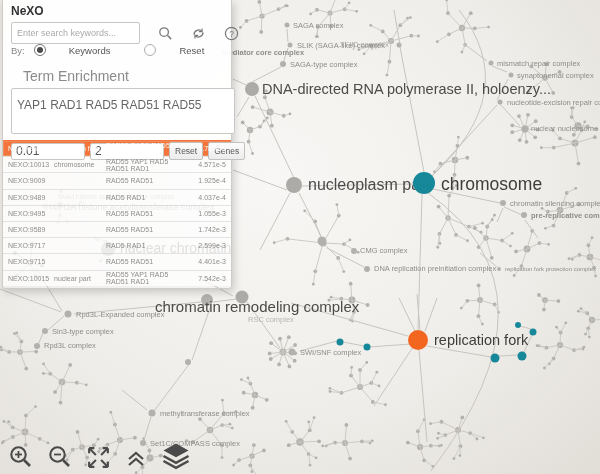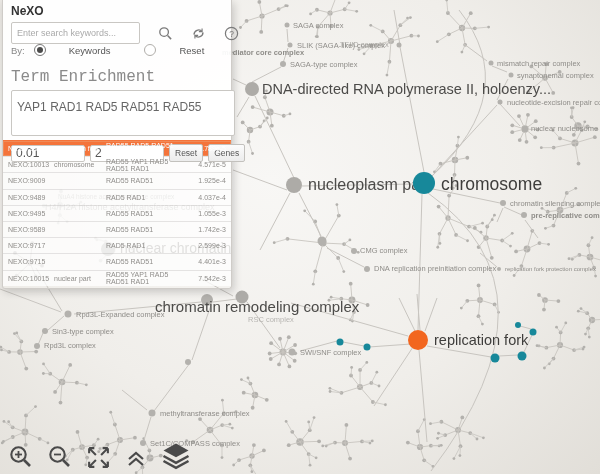--- a/index.html
+++ b/index.html
@@ -25,21 +25,21 @@
     font-family:"Liberation Sans",sans-serif;background:#fff;
   }
   .search-input::placeholder{color:#aaa;}
   .icon-btn{width:17px;height:17px;display:inline-flex;align-items:center;justify-content:center;cursor:pointer;}
   .by-row{display:flex;align-items:center;font-size:9.5px;color:#555;}
   .by-label{color:#888;margin-right:9px;}
   .radio{width:10px;height:10px;border:1px solid #b0aeaa;border-radius:50%;background:#fff;display:inline-block;position:relative;margin-right:5px;flex:none;}
   .radio.sel{border-color:#777;}
   .radio.sel::after{content:"";position:absolute;left:2px;top:2px;right:2px;bottom:2px;background:#4a4a4a;border-radius:50%;}
   .radio-opt{display:flex;align-items:center;margin-right:34px;cursor:pointer;gap:18px;}
-  .section-title{font-size:16px;color:#8a8a8a;margin:12px 0 4px 0;font-family:Liberation Mono, monospace;}
+  .section-title{font-size:14px;color:#8a8a8a;margin:12px 0 4px 12px;}
   .genes-textarea{
     width:212px;height:26px;resize:none;border:1px solid #c9c7c3;border-radius:2px;
     font-size:12px;color:#666;padding:9px 5px;outline:none;
     font-family:"Liberation Sans",sans-serif;background:#fff;
   }
   .param-row{display:flex;align-items:center;gap:5px;margin-top:4px;}
   .param-input{width:64px;height:15px;border:1px solid #c9c7c3;border-radius:2px;font-size:12px;color:#555;padding:0 4px;outline:none;font-family:"Liberation Sans",sans-serif;}
   .btn{
     height:18px;border:1px solid #c3c1bd;border-radius:2px;background:linear-gradient(#fcfcfc,#ececec);
     font-size:8.5px;color:#555;padding:0 5px;cursor:pointer;font-family:"Liberation Sans",sans-serif;

